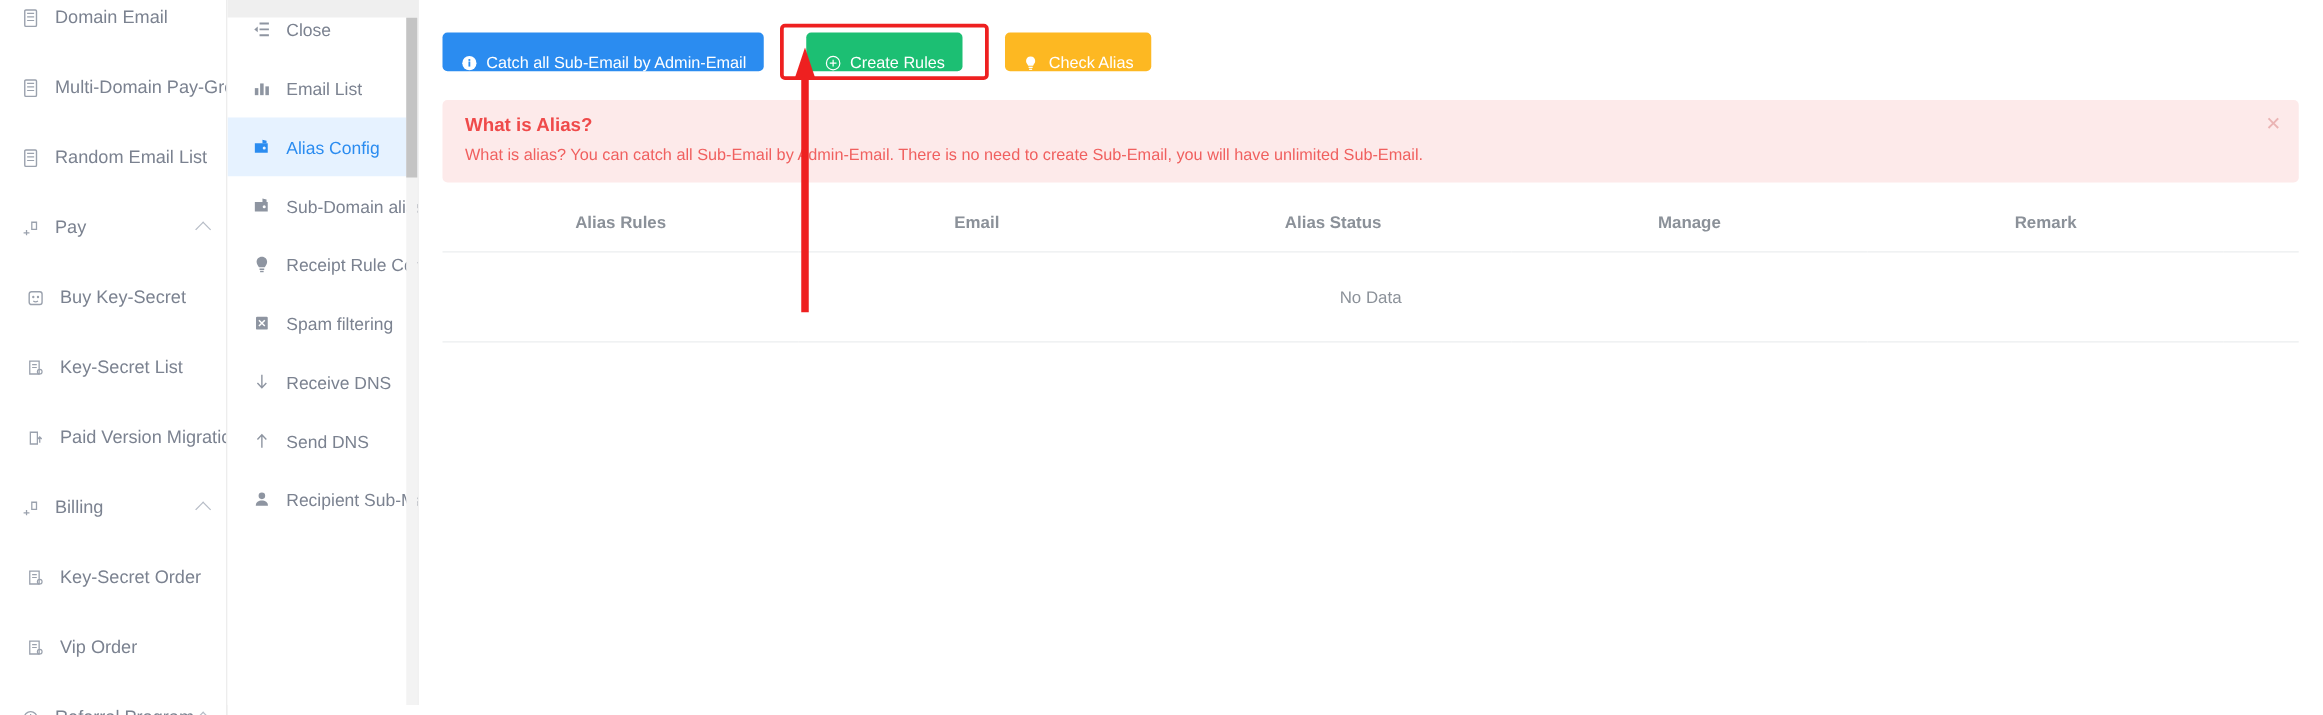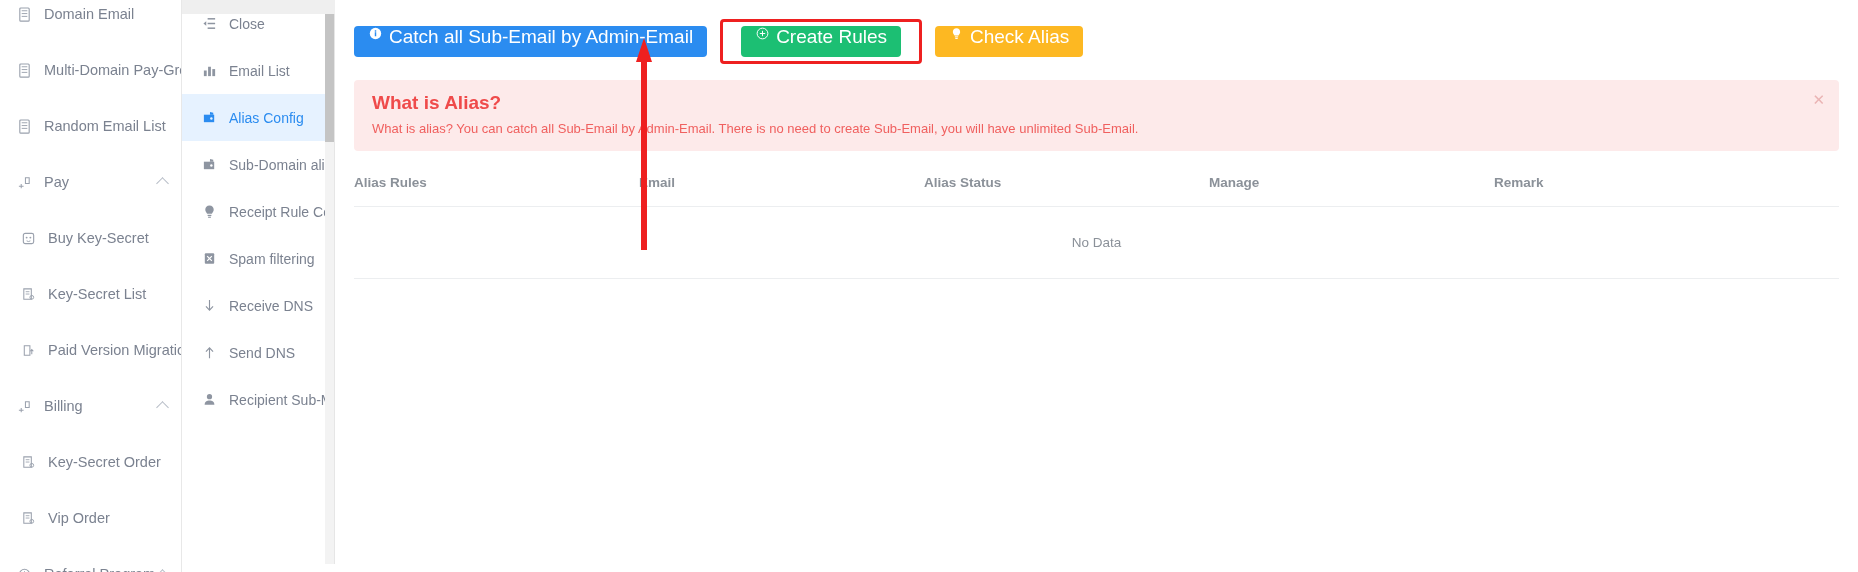--- a/index.html
+++ b/index.html
@@ -146,26 +146,26 @@
     display: flex;
     align-items: center;
     gap: 0px;
     padding: 19px 0 0 19px;
     position: relative;
   }
   .btn {
     border: none;
     border-radius: 4px;
     color: #ffffff;
-    font-size: 19px;
+    font-size: 13px;
     font-family: "Liberation Sans", sans-serif;
     height: 31px;
     padding: 0 14px;
     display: inline-flex;
-    align-items: flex-start;
+    align-items: flex-end;
     gap: 7px;
     cursor: pointer;
     white-space: nowrap;
   }
   .btn-blue { background: #2b8cf0; }
   .btn-green { background: #1cbf73; }
   .btn-amber { background: #fdb822; }
 
   .btn-icon {
     display: inline-flex;
@@ -198,21 +198,21 @@
   
   .alert {
     margin: 16px 19px 0 19px;
     background: #fdeaea;
     border-radius: 4px;
     padding: 12px 18px 14px 18px;
     position: relative;
   }
   .alert-title {
     color: #ef4a4a;
-    font-size: 19px;
+    font-size: 15px;
     font-weight: bold;
     margin-bottom: 7px;
   }
   .alert-text {
     color: #f0605f;
     font-size: 13px;
     line-height: 1.2;
   }
   .alert-close {
     position: absolute;
@@ -232,21 +232,21 @@
   table.data-table {
     width: 100%;
     border-collapse: collapse;
     table-layout: fixed;
   }
   table.data-table th {
     font-size: 13.5px;
     color: #8b9199;
     font-weight: bold;
     padding: 0 0 16px 0;
-    text-align: left;
+    text-align: center;
     border-bottom: 1px solid #eceef0;
   }
   table.data-table td.no-data {
     text-align: center;
     color: #8b9199;
     font-size: 13.5px;
     padding: 28px 0 28px 0;
     border-bottom: 1px solid #eceef0;
   }
   .col-spacer { width: 60px; }

